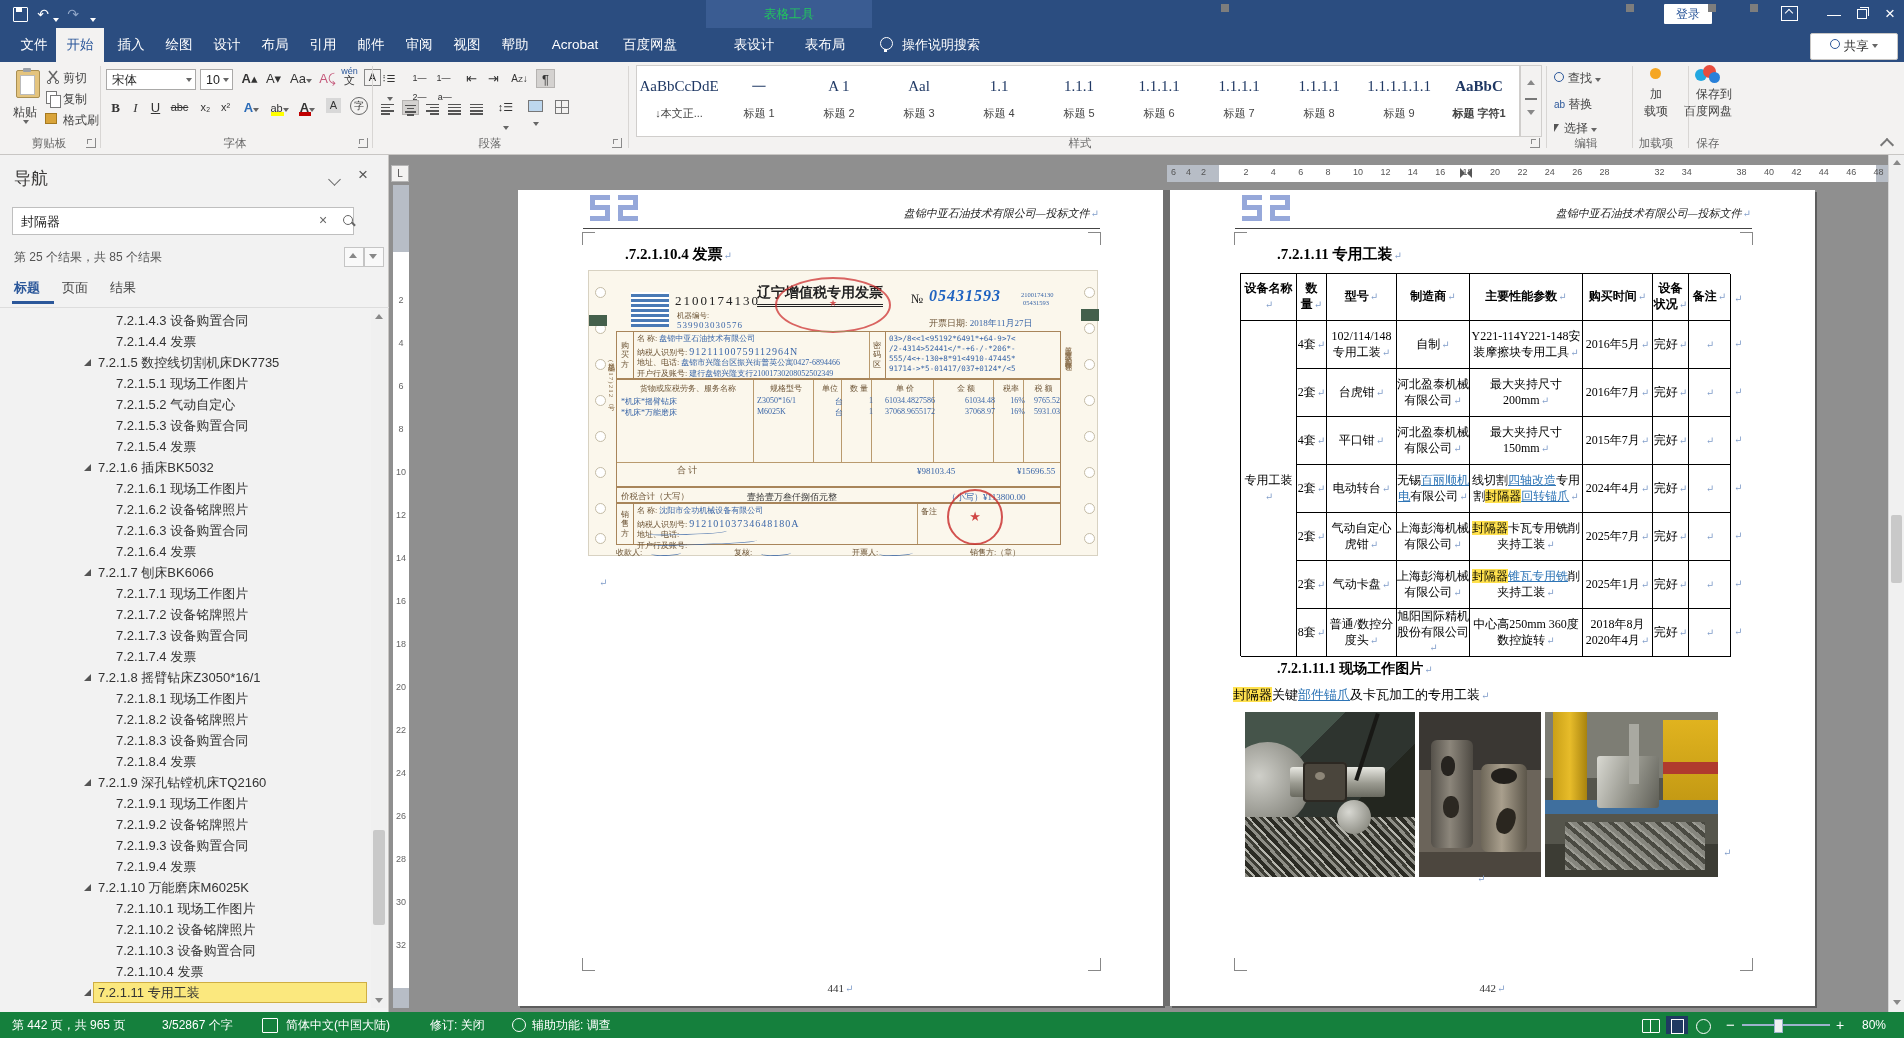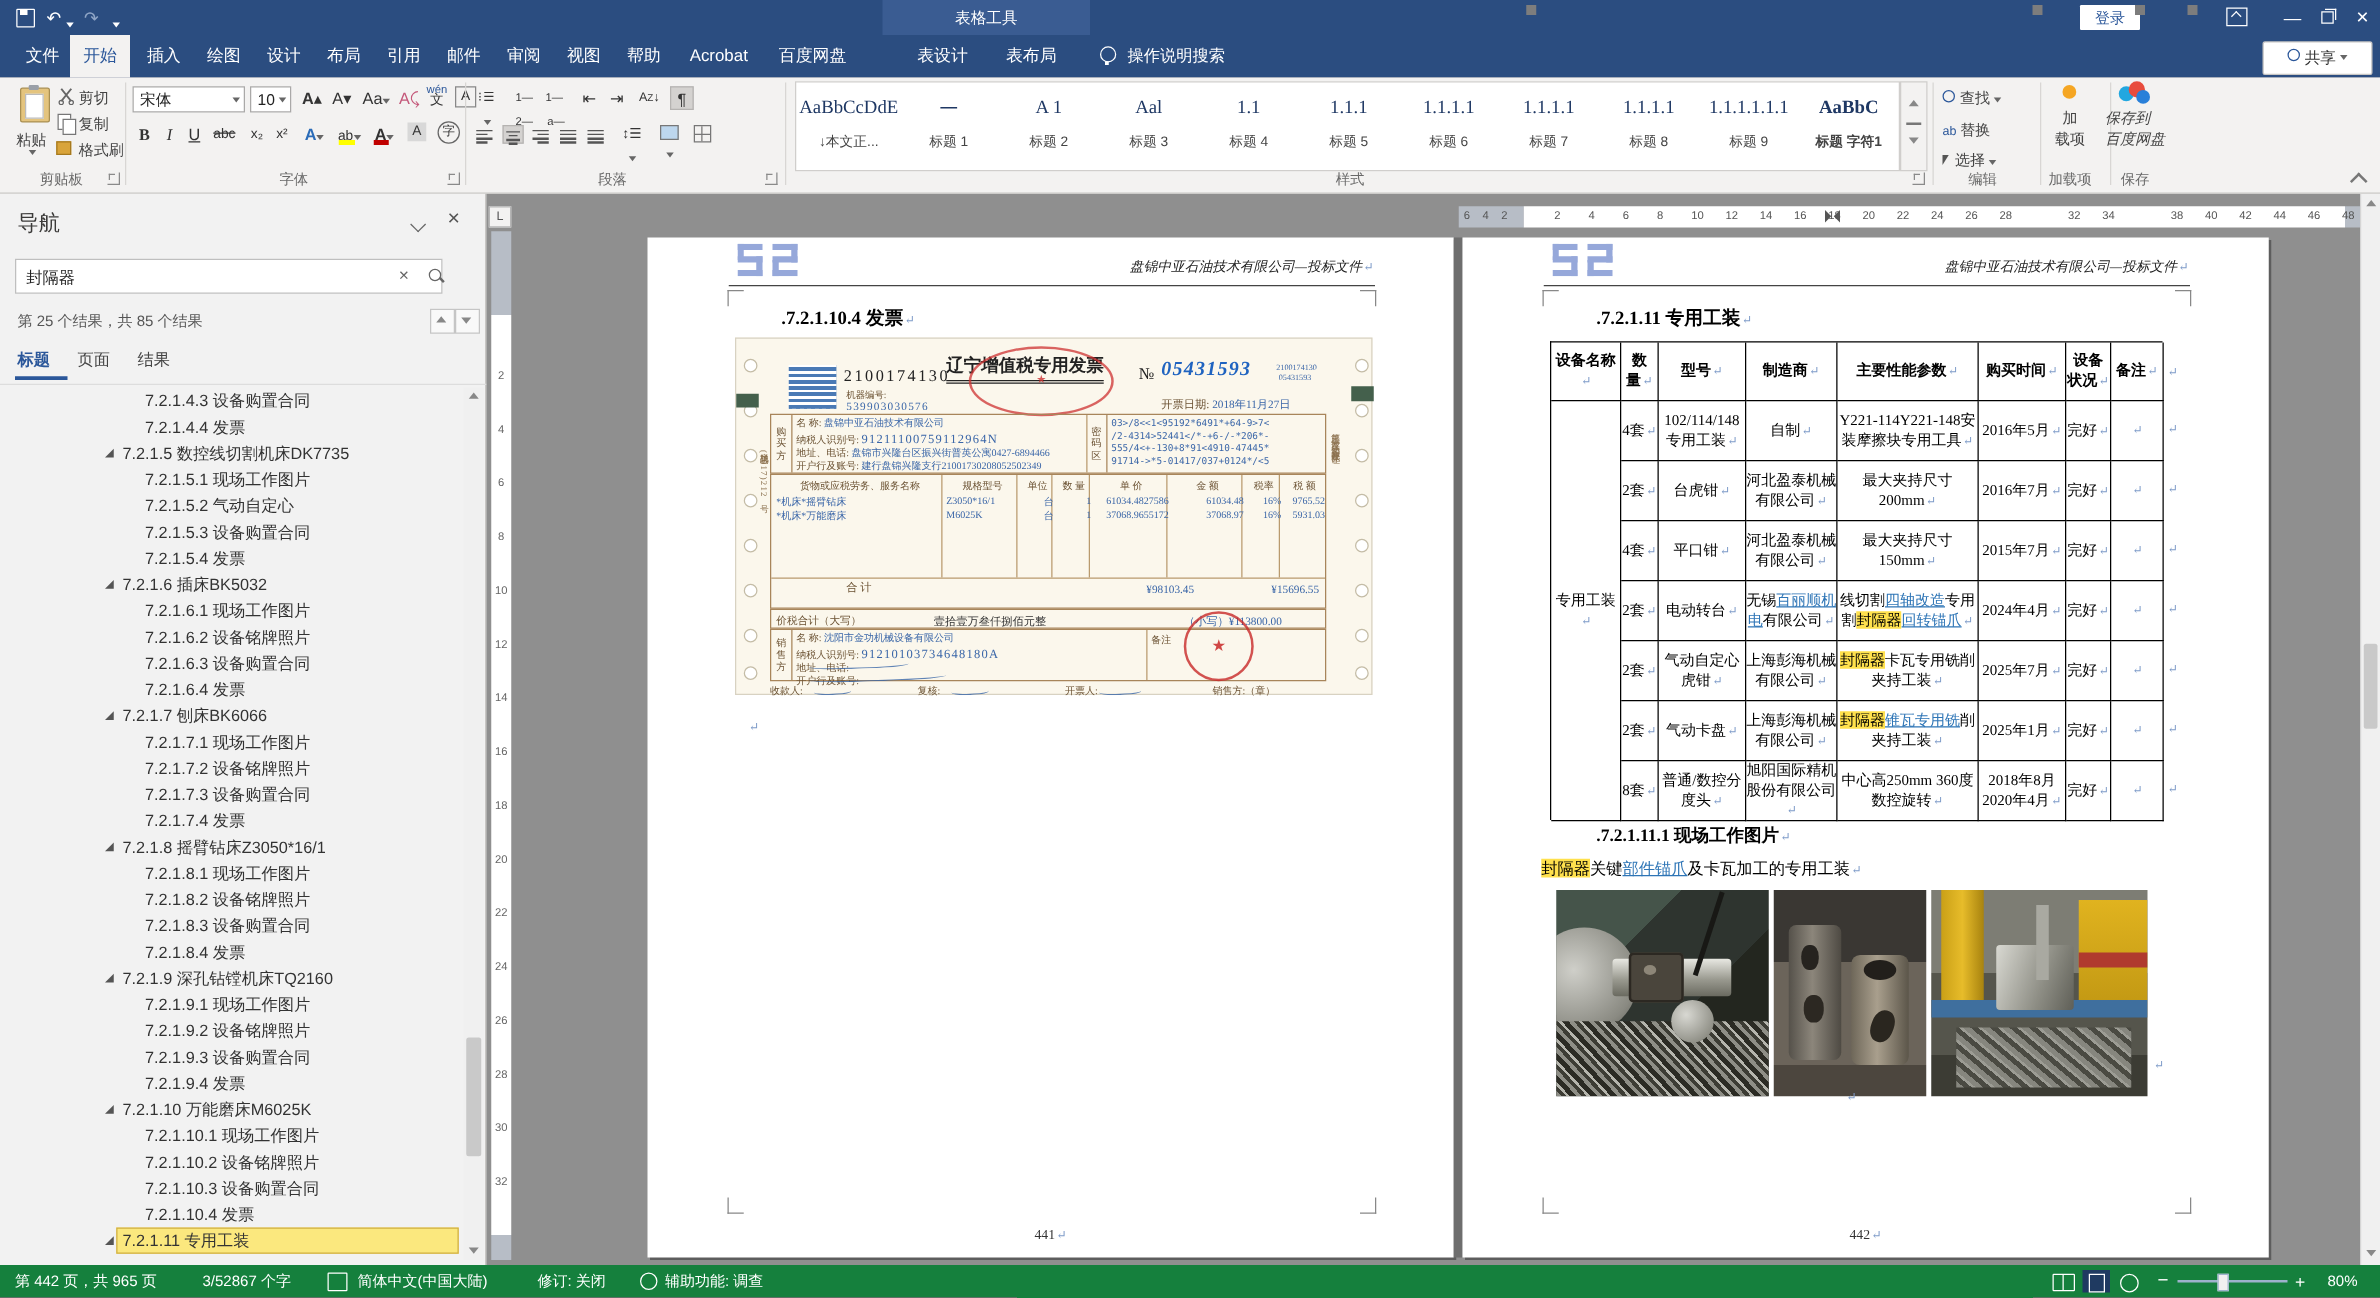--- a/index.html
+++ b/index.html
@@ -2,21 +2,21 @@
 <html><head>
 <meta charset="utf-8">
 <style>
   html,body{margin:0;padding:0;background:#555;}
   #app{position:relative;width:1904px;height:1038px;overflow:hidden;background:#8f8f8f;
        font-family:"Liberation Sans","DejaVu Sans",sans-serif;-webkit-font-smoothing:antialiased;}
   
   .titlebar{position:absolute;left:0;top:0;width:1904px;height:28px;background:#2b4d80;color:#fff;}
   .ctx-band{position:absolute;left:706px;top:0;width:166px;height:28px;background:#3a5c92;}
   .ctx-label{position:absolute;left:706px;top:0;width:166px;height:28px;line-height:28px;text-align:center;
-             font-size:12.5px;color:#ffffff;}
+             font-size:12.5px;color:#22c55e;}
   .win-title{position:absolute;left:760px;top:0;width:410px;height:28px;line-height:28px;text-align:center;
              font-size:13px;color:#fff;}
   .qat-ico{position:absolute;top:5px;width:18px;height:18px;color:#fff;font-size:13px;line-height:18px;text-align:center;cursor:default;}
   .floppy{position:absolute;top:7px;left:13px;width:13px;height:13px;border:1.5px solid #fff;border-radius:1px;}
   .floppy::after{content:"";position:absolute;left:2px;top:0;width:6px;height:4px;background:#fff;}
   .undo-g{color:#fff;font-size:14px;} .redo-g{color:#8fa5c6;font-size:14px;}
   .login-btn{position:absolute;left:1664px;top:4px;width:48px;height:20px;background:#fff;color:#2b579a;
              font-size:12px;line-height:20px;text-align:center;border-radius:1px;}
   .winbtn{position:absolute;top:0;width:28px;height:28px;color:#fff;text-align:center;line-height:28px;font-size:14px;}
   .restore-glyph{position:absolute;left:9px;top:9px;width:8px;height:8px;border:1px solid #fff;}
@@ -358,21 +358,21 @@
     <div class="orange-dot"></div>
     <div class="rbtn-txt" style="position:absolute;left:1636px;top:24px;width:40px;text-align:center;"><span>加</span><br><span>载项</span></div>
     <div class="glabel" style="left:1628px;width:56px;">加载项</div>
     <div class="gdiv" style="left:1688px;"></div>
 
     <div class="baidu-ico">
       <i style="left:0;top:4px;width:12px;height:12px;background:#22a7e0;"></i>
       <i style="left:8px;top:0;width:13px;height:13px;background:#e84c3d;"></i>
       <i style="left:14px;top:7px;width:11px;height:11px;background:#2980d9;"></i>
     </div>
-    <div class="rbtn-txt" style="position:absolute;left:1684px;top:24px;width:48px;text-align:left;font-style:italic;"><span>保存到</span><br><span>百度网盘</span></div>
+    <div class="rbtn-txt" style="position:absolute;left:1684px;top:24px;width:48px;text-align:right;"><span>保存到</span><br><span>百度网盘</span></div>
     <div class="glabel" style="left:1682px;width:52px;">保存</div>
     <div class="collapse-chev"></div>
   </div>
 
   <div class="navpane">
     <div class="nav-title">导航</div>
     <div class="nav-chev"></div>
     <div class="nav-close">×</div>
     <div class="nav-search">
       <span class="q">封隔器</span>

